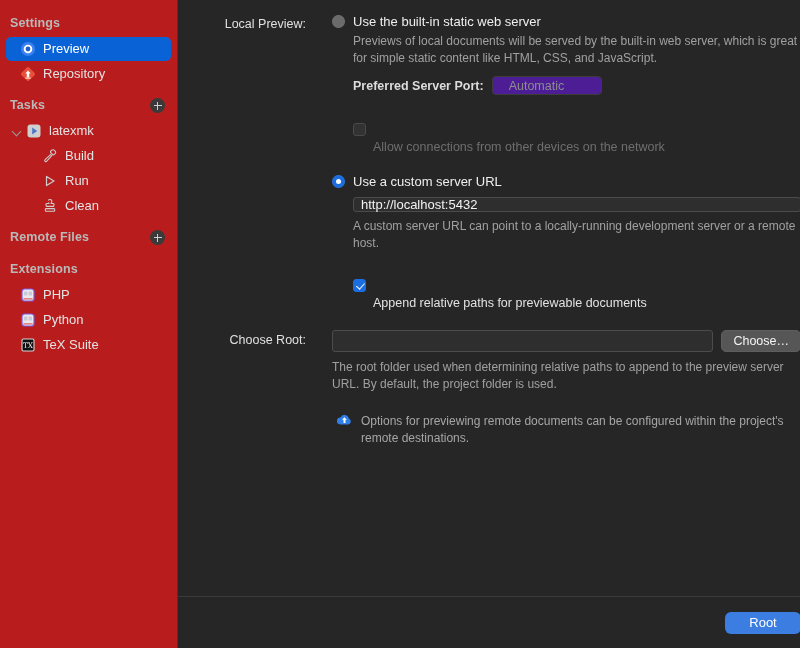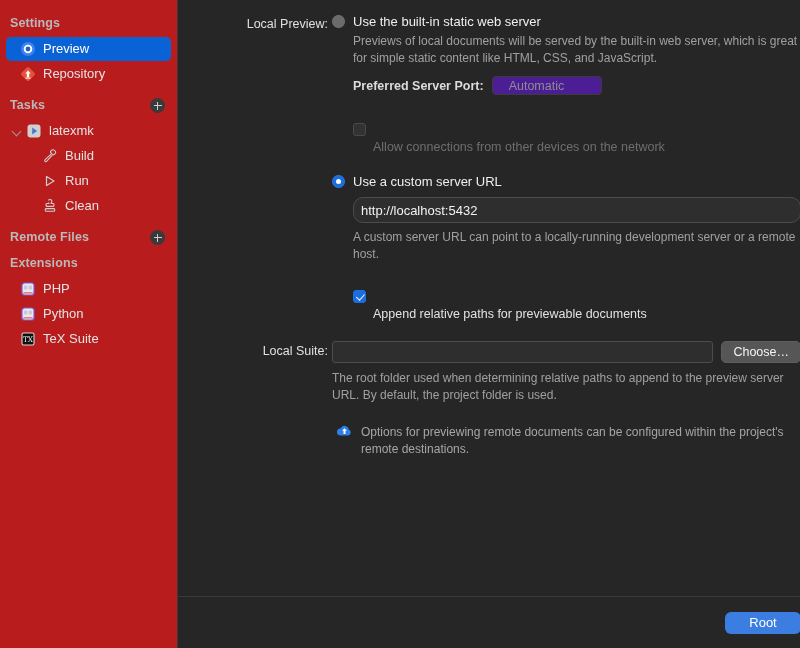--- a/index.html
+++ b/index.html
@@ -71,21 +71,21 @@
     flex: 1 1 auto; height: 648px;
     background: #262626;
     position: relative;
   }
   #content { position: relative; height: 596px; padding-top: 14px; }
 
   .field-row { display: flex; align-items: flex-start; }
   .field-label {
     width: 154px; text-align: right;
     font-size: 12.5px; color: #e0e0e0;
-    padding-right: 4px; padding-top: 3px;
+    padding-right: 26px; padding-top: 3px;
     flex: 0 0 154px; white-space: nowrap;
   }
   .field-body { flex: 1 1 auto; padding-right: 16px; }
 
   .radio-line { display: flex; align-items: center; }
   .radio {
     width: 13px; height: 13px; border-radius: 50%;
     flex: 0 0 13px; margin-right: 8px; position: relative;
     background: #6b6b6b;
     box-shadow: inset 0 0 0 0.5px rgba(255,255,255,0.10);
@@ -124,22 +124,22 @@
   .chkbox.on::after {
     content: ""; position: absolute; left: 4px; top: 1px;
     width: 3.5px; height: 7px;
     border-right: 1.8px solid #fff; border-bottom: 1.8px solid #fff;
     transform: rotate(42deg);
   }
   .chk-label { font-size: 12.5px; color: #e2e2e2; margin-top: 36px; }
   .chk-line.disabled .chk-label { color: #6e6e6e; }
 
   .url-input {
-    margin-top: 8px; height: 26px;
-    background: #2e2e2e; border: 1px solid #4c4c4c; border-radius: 10px;
+    margin-top: 8px; height: 15px;
+    background: #2e2e2e; border: 1px solid #4c4c4c; border-radius: 3px;
     display: flex; align-items: center; padding-left: 7px;
     font-size: 13px; color: #f2f2f2; width: 448px;
   }
 
   .root-row { display: flex; align-items: center; }
   .root-input {
     height: 22px; flex: 1 1 auto;
     background: #2e2e2e; border: 1px solid #4c4c4c; border-radius: 3px;
     max-width: 386px;
   }
@@ -247,21 +247,21 @@
         </svg>
       </span>
       <span class="label">Clean</span>
     </div>
 
     <div class="section-header" style="margin-top:6px;">
       <span class="title">Remote Files</span>
       <span class="plus-btn"></span>
     </div>
 
-    <div class="section-header" style="margin-top:0;">
+    <div class="section-header" style="margin-top:6px;">
       <span class="title">Extensions</span>
     </div>
 
     <div class="row indent1">
       <span class="ico">
         <svg width="16" height="16" viewBox="0 0 16 16">
           <rect x="2" y="2" width="12" height="12" rx="2.6" fill="#e8e8ee" stroke="#7d5ce0" stroke-width="1.2"></rect>
           <rect x="4" y="4.4" width="3.4" height="4" rx="0.6" fill="#c9c9d6"></rect>
           <rect x="8.6" y="4.4" width="3.4" height="4" rx="0.6" fill="#c9c9d6"></rect>
           <path d="M3.4 11.9h9.2" stroke="#e05050" stroke-width="1.1"></path>
@@ -336,21 +336,21 @@
 
             <div class="chk-line">
               <span class="chkbox on"></span>
               <span class="chk-label">Append relative paths for previewable documents</span>
             </div>
           </div>
         </div>
       </div>
 
       <div class="field-row" style="margin-top:20px;">
-        <div class="field-label">Local Suite:</div>
+        <div class="field-label">Choose Root:</div>
         <div class="field-body">
           <div class="root-row">
             <span class="root-input"></span>
             <span class="choose-btn">Choose…</span>
           </div>
           <div class="desc wide" style="margin-top:7px;">The root folder used when determining relative paths to append to the preview server URL. By default, the project folder is used.</div>
 
           <div class="note-row">
             <span>
               <svg width="17" height="15" viewBox="0 0 17 15">

